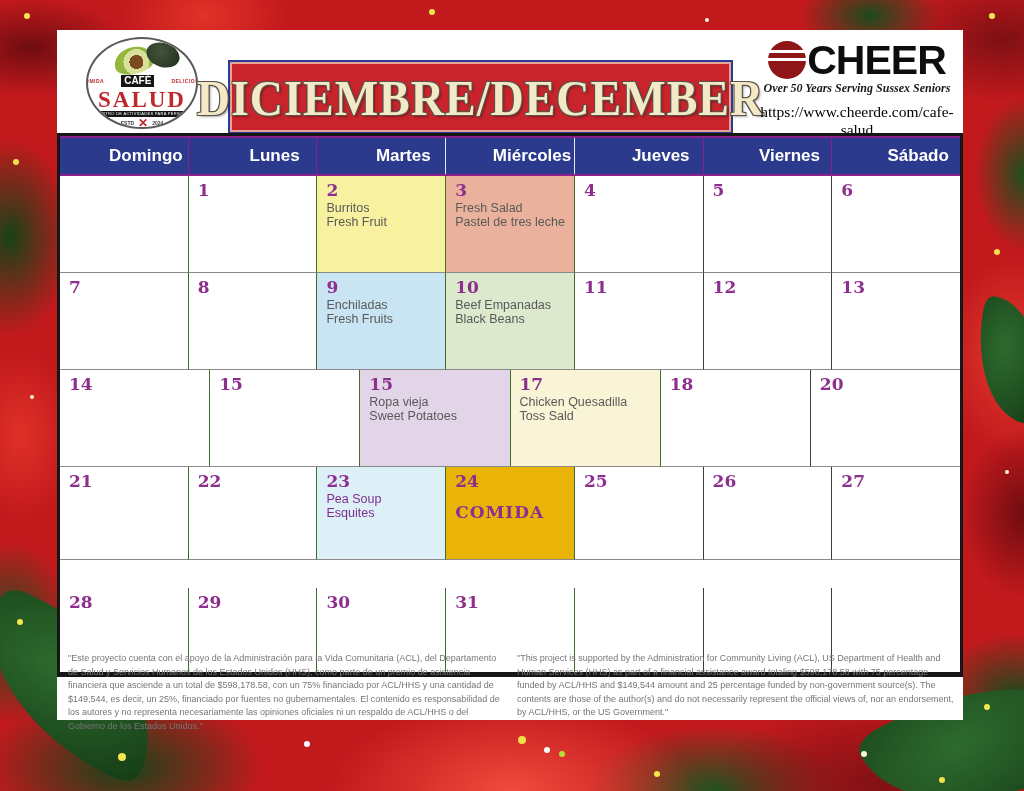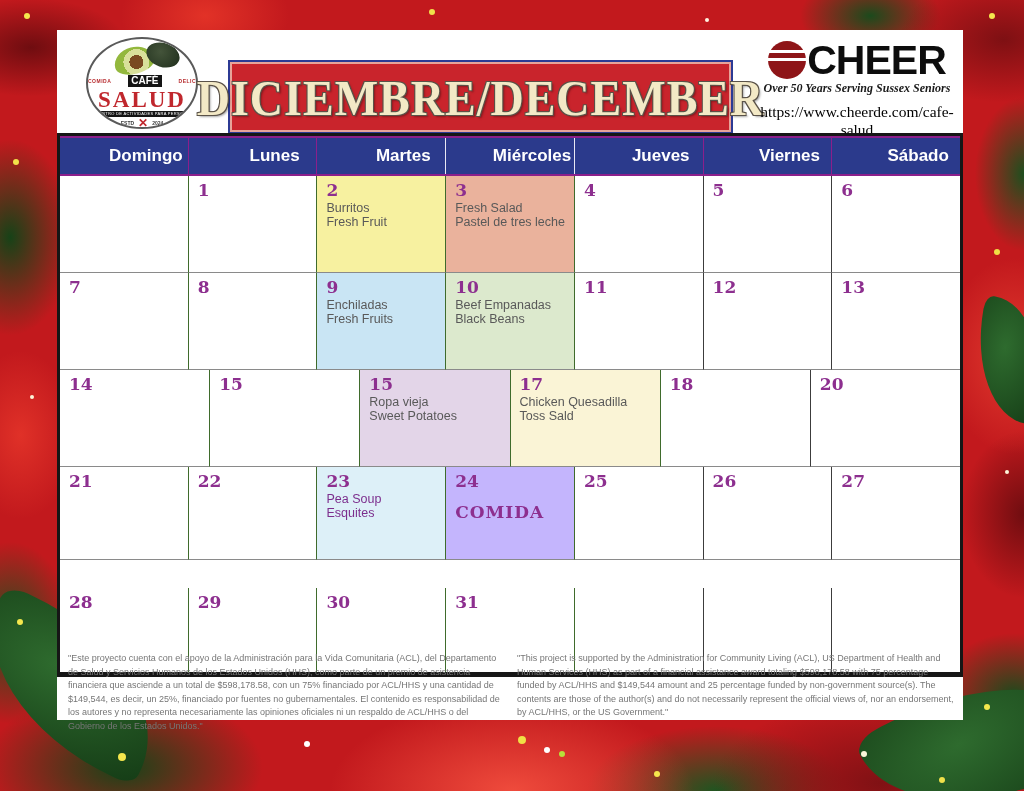--- a/index.html
+++ b/index.html
@@ -34,21 +34,21 @@
   .panel{position:absolute;left:57px;top:30px;width:906px;height:690px;background:#ffffff;}
 
   
   .logo{position:absolute;left:86px;top:37px;width:112px;height:92px;background:#fff;border:2px solid #5a5a5a;
     border-radius:50%;box-sizing:border-box;text-align:center;overflow:hidden;}
   .avo1{position:absolute;left:26px;top:8px;width:40px;height:27px;border-radius:50% 50% 50% 50%/60% 60% 40% 40%;
     transform:rotate(-14deg);
     background:radial-gradient(circle at 55% 58%, #7a4a21 0 7px, #d9e09a 7px 13px, #93b83d 13px 100%);}
   .avo2{position:absolute;left:58px;top:4px;width:34px;height:24px;border-radius:50%;transform:rotate(18deg);
     background:radial-gradient(circle at 40% 40%, #44543a, #1f2e1c);}
-  .logo-band{position:absolute;left:0;top:36px;width:100%;display:flex;align-items:center;justify-content:flex-start;gap:17px;}
+  .logo-band{position:absolute;left:0;top:36px;width:100%;display:flex;align-items:center;justify-content:center;gap:17px;}
   .logo-side{font-size:5px;color:#b6292c;font-weight:bold;letter-spacing:.5px;}
   .logo-cafe{background:#141414;color:#fff;font-weight:bold;font-size:10px;padding:0 3px;line-height:12px;}
   .logo-salud{position:absolute;left:0;top:49px;width:100%;font-family:"Liberation Serif",serif;
     font-weight:bold;font-size:23px;letter-spacing:2px;color:#c0272d;line-height:23px;}
   .logo-black{position:absolute;left:8px;right:8px;top:72px;background:#141414;color:#fff;font-size:4px;
     line-height:6px;letter-spacing:.3px;white-space:nowrap;overflow:hidden;}
   .logo-estd{position:absolute;left:0;top:79px;width:100%;display:flex;align-items:center;justify-content:center;gap:4px;
     font-size:5px;color:#3a3a3a;font-weight:bold;}
   .logo-x{color:#c0272d;font-size:12px;font-weight:bold;line-height:10px;}
 
@@ -225,21 +225,21 @@
             <div class="daynum">21</div>
           </div>
           <div class="cell c1">
             <div class="daynum">22</div>
           </div>
           <div class="cell c2" style="background: rgb(221, 240, 248);">
             <div class="daynum">23</div>
             <div class="item" style="color: rgb(124, 46, 141);">Pea Soup</div>
             <div class="item" style="color: rgb(124, 46, 141);">Esquites</div>
           </div>
-          <div class="cell c3" style="background: #c4b5fd;">
+          <div class="cell c3" style="background: #eab308;">
             <div class="daynum">24</div>
             <div class="closed">COMIDA</div>
           </div>
           <div class="cell c4">
             <div class="daynum">25</div>
           </div>
           <div class="cell c5">
             <div class="daynum">26</div>
           </div>
           <div class="cell c6">

